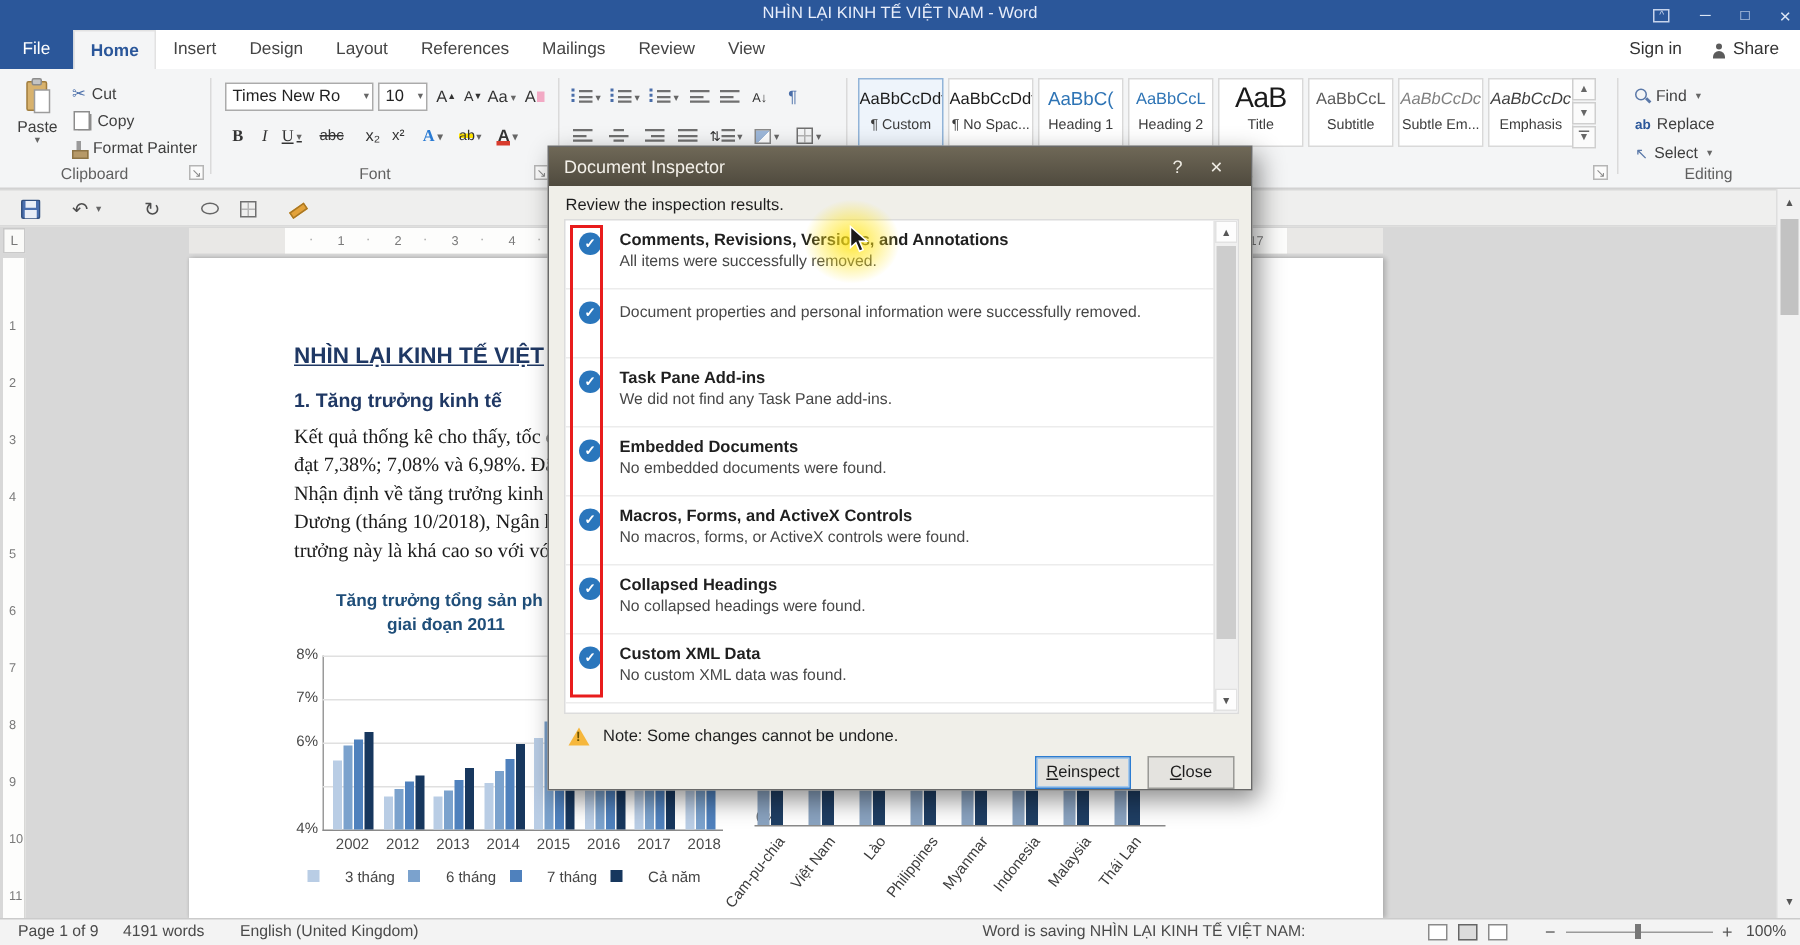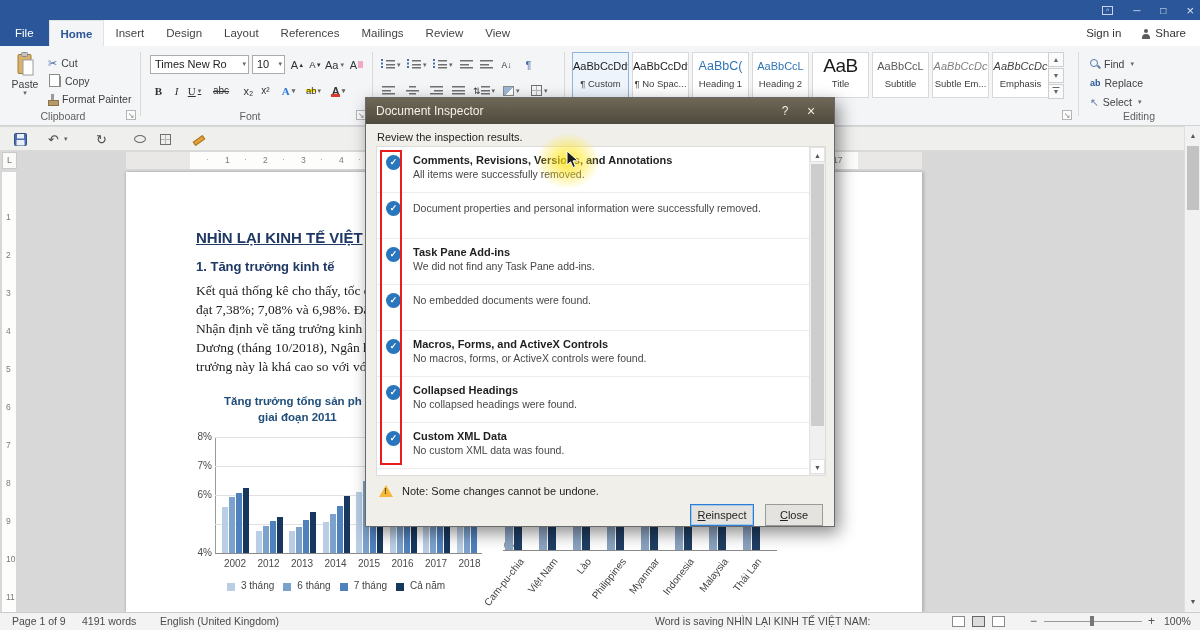--- a/index.html
+++ b/index.html
@@ -106,21 +106,21 @@
 .bodyline{height:19px;white-space:nowrap}
 .cht{position:absolute;font-size:11.5px;font-weight:bold;color:#1f4e79;white-space:nowrap}
 #chart-layer .gridline{position:absolute;left:215px;width:267px;height:1px;background:#e0e0e0}
 #chart-layer .axisx{position:absolute;left:215px;top:553px;width:267px;height:1px;background:#8a8a8a}
 #chart-layer .axisy{position:absolute;left:215px;top:437px;width:1px;height:117px;background:#9a9a9a}
 #chart-layer .axisx2{position:absolute;left:503px;top:550px;width:274px;height:1px;background:#8a8a8a}
 .ylab{position:absolute;left:188px;width:24px;text-align:right;font-size:10px;color:#4a4a4a}
 .xlab{position:absolute;top:558px;width:38px;text-align:center;font-size:10px;color:#4a4a4a}
 .bar{position:absolute;width:6px}
 #chart-legend{position:absolute;left:196px;top:580px;width:280px;display:flex;justify-content:center;gap:9px;font-size:10px;color:#444}
-.lgi{display:flex;align-items:flex-end;gap:6px}
+.lgi{display:flex;align-items:flex-start;gap:17px}
 .lgsq{display:inline-block;width:8px;height:8px}
 .c2lbl{position:absolute;top:556px;white-space:nowrap;font-size:10px;color:#3d3d3d;transform:rotate(-52deg);transform-origin:top right}
 .c2zero{position:absolute;left:504px;top:540px;font-size:10px;color:#4a4a4a}
 
 
 .vscroll{position:absolute;left:1184px;top:126px;width:16px;height:486px;background:#f1f1f1;border-left:1px solid #dedede}
 .vscroll .arr{position:absolute;left:0;width:16px;height:16px;font-size:7px;color:#555;text-align:center;line-height:16px}
 .vscroll .thumb{position:absolute;left:2px;top:20px;width:12px;height:64px;background:#c2c2c2}
 
 
@@ -159,20 +159,21 @@
 .zoomline{position:absolute;top:8px;height:1px;background:#9a9a9a}
 .zoomthumb{position:absolute;top:3px;width:4px;height:10px;background:#777}
 .zsign{position:absolute;top:1px;font-size:12px;color:#555}
 </style>
 </head>
 <body>
 
 <div id="app">
 
   <div class="titlebar">
+    <span class="t-title">NHÌN LẠI KINH TẾ VIỆT NAM - Word</span>
     <span class="winctl">
       <span class="rdo-box">^</span>
       <span>─</span>
       <span>□</span>
       <span style="font-size:13px">×</span>
     </span>
   </div>
 
   <div class="tabrow">
     <span class="file-tab">File</span>
@@ -568,20 +569,21 @@
           <span class="chk">✓</span>
           <div class="d">Document properties and personal information were successfully removed.</div>
         </div>
         <div class="insp-item">
           <span class="chk">✓</span>
           <span class="t">Task Pane Add-ins</span>
           <div class="d">We did not find any Task Pane add-ins.</div>
         </div>
         <div class="insp-item">
           <span class="chk">✓</span>
+          <span class="t">Embedded Documents</span>
           <div class="d">No embedded documents were found.</div>
         </div>
         <div class="insp-item">
           <span class="chk">✓</span>
           <span class="t">Macros, Forms, and ActiveX Controls</span>
           <div class="d">No macros, forms, or ActiveX controls were found.</div>
         </div>
         <div class="insp-item">
           <span class="chk">✓</span>
           <span class="t">Collapsed Headings</span>

